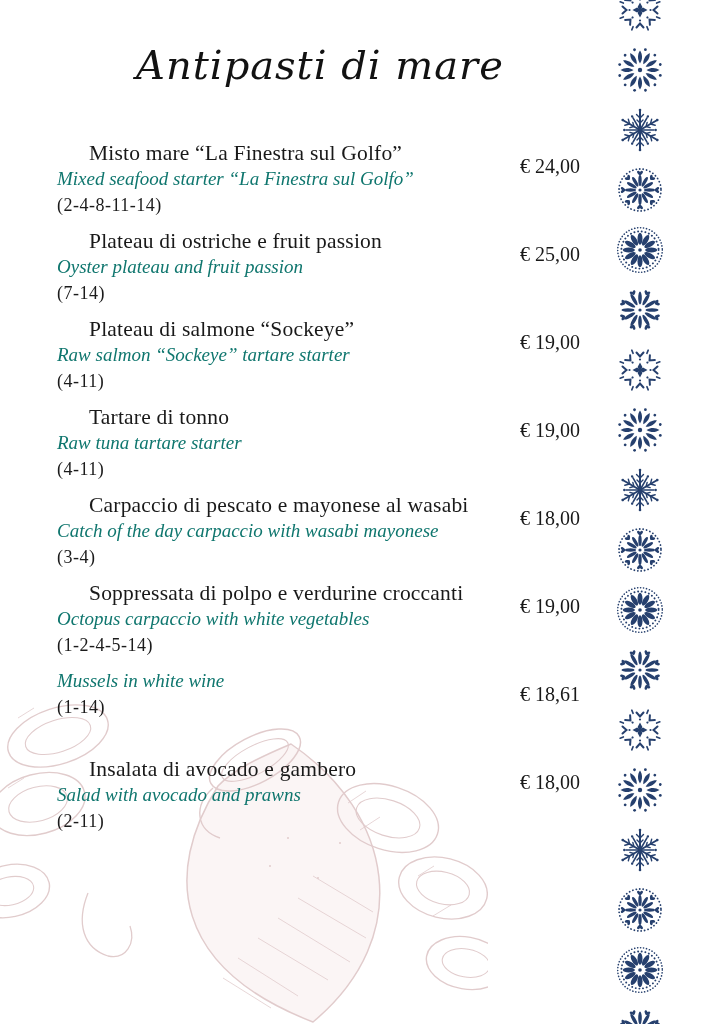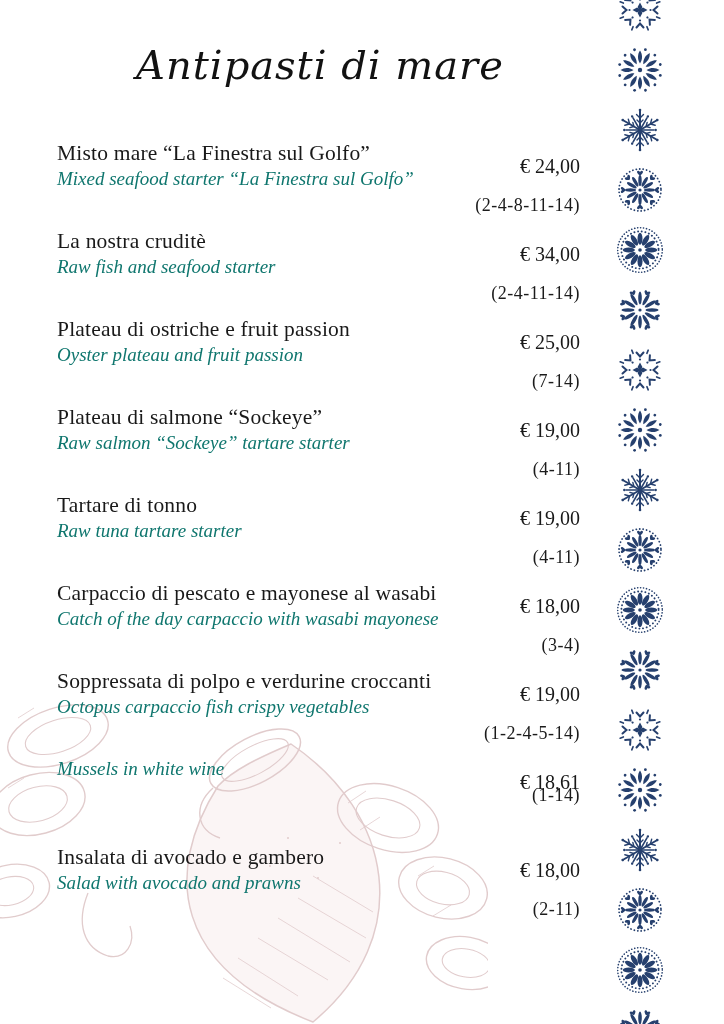--- a/index.html
+++ b/index.html
@@ -25,23 +25,23 @@
 
   
   .content { position:absolute; left:0; top:0; width:640px; z-index:2; }
   .menu-title {
     margin:0; padding-top:42px; text-align:center;
     font-family:"DejaVu Serif", serif; font-style:italic; font-weight:400;
     font-size:40px; letter-spacing:1px; color:#121212;
   }
   .menu-list { position:absolute; left:57px; top:140px; width:523px; }
   .menu-item { position:relative; height:88px; }
-  .item-name  { font-size:21.5px; line-height:26px; color:#191919; letter-spacing:.2px; }
+  .item-name  { font-size:21.5px; line-height:26px; color:#191919; letter-spacing:.2px;margin-left:32px; }
   .item-translation { font-style:italic; font-size:19px; line-height:26px; color:#0f766e; }
-  .item-allergens { font-size:18px; line-height:26px; color:#1b1b1b; letter-spacing:.5px;text-align:right; }
+  .item-allergens { font-size:18px; line-height:26px; color:#1b1b1b; letter-spacing:.5px; }
   .item-price { position:absolute; right:0; top:15px; font-size:20px; color:#191919; white-space:nowrap; }
 </style>
 </head>
 <body>
 
 <div class="page">
 
   <svg width="0" height="0" style="position:absolute" aria-hidden="true">
     <defs>
 
@@ -313,26 +313,20 @@
 
     <div class="menu-list">
 
       <div class="menu-item">
         <div class="item-name">Misto mare “La Finestra sul Golfo”</div>
         <div class="item-price">€ 24,00</div>
         <div class="item-translation">Mixed seafood starter “La Finestra sul Golfo”</div>
         <div class="item-allergens">(2-4-8-11-14)</div>
       </div>
 
-      <div class="menu-item">
-        <div class="item-name">La nostra cruditè</div>
-        <div class="item-price">€ 34,00</div>
-        <div class="item-translation">Raw fish and seafood starter</div>
-        <div class="item-allergens">(2-4-11-14)</div>
-      </div>
 
       <div class="menu-item">
         <div class="item-name">Plateau di ostriche e fruit passion</div>
         <div class="item-price">€ 25,00</div>
         <div class="item-translation">Oyster plateau and fruit passion</div>
         <div class="item-allergens">(7-14)</div>
       </div>
 
       <div class="menu-item">
         <div class="item-name">Plateau di salmone “Sockeye”</div>
@@ -351,21 +345,21 @@
       <div class="menu-item">
         <div class="item-name">Carpaccio di pescato e mayonese al wasabi</div>
         <div class="item-price">€ 18,00</div>
         <div class="item-translation">Catch of the day carpaccio with wasabi mayonese</div>
         <div class="item-allergens">(3-4)</div>
       </div>
 
       <div class="menu-item">
         <div class="item-name">Soppressata di polpo e verdurine croccanti</div>
         <div class="item-price">€ 19,00</div>
-        <div class="item-translation">Octopus carpaccio fish crispy vegetables</div>
+        <div class="item-translation">Octopus carpaccio with white vegetables</div>
         <div class="item-allergens">(1-2-4-5-14)</div>
       </div>
 
       <div class="menu-item">
         <div class="item-price">€ 18,61</div>
         <div class="item-translation">Mussels in white wine</div>
         <div class="item-allergens">(1-14)</div>
       </div>
 
       <div class="menu-item">

